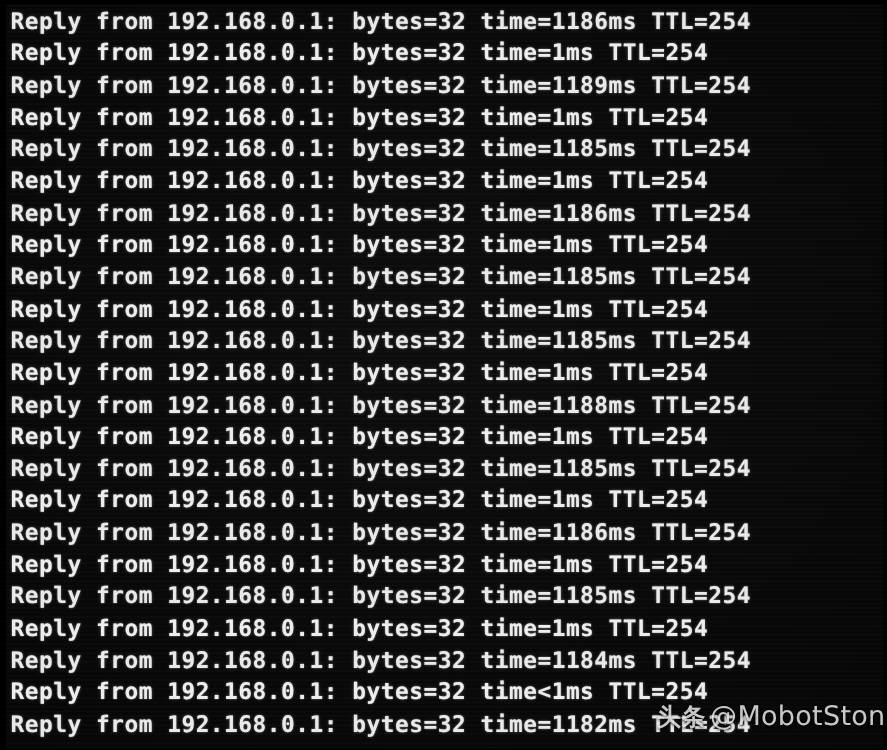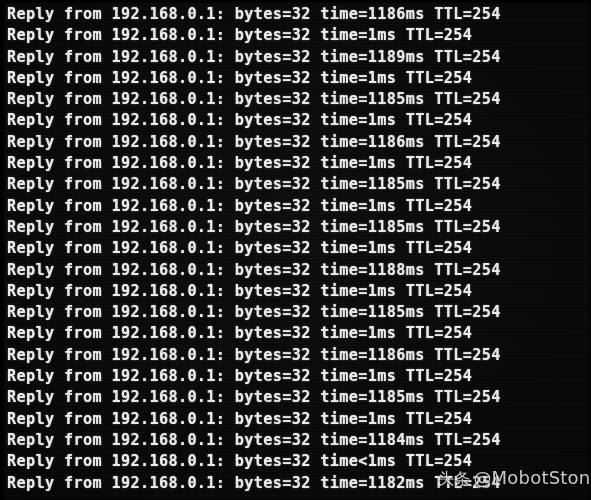--- a/index.html
+++ b/index.html
@@ -84,21 +84,21 @@
     color: rgba(255,255,255,0.78);
     font-family: "DejaVu Sans", "Liberation Sans", sans-serif;
     font-size: 17px;
     letter-spacing: 0.2px;
     white-space: nowrap;
     text-shadow: 0 1px 2px rgba(0,0,0,0.85);
     pointer-events: none;
   }
 
   #watermark .wm-cn {
-    font-weight: normal;
+    font-weight: bold;
     font-size: 16px;
     margin-right: 3px;
   }
 
   #watermark .wm-handle {
     font-size: 18px;
   }
 </style>
 </head>
 <body>

